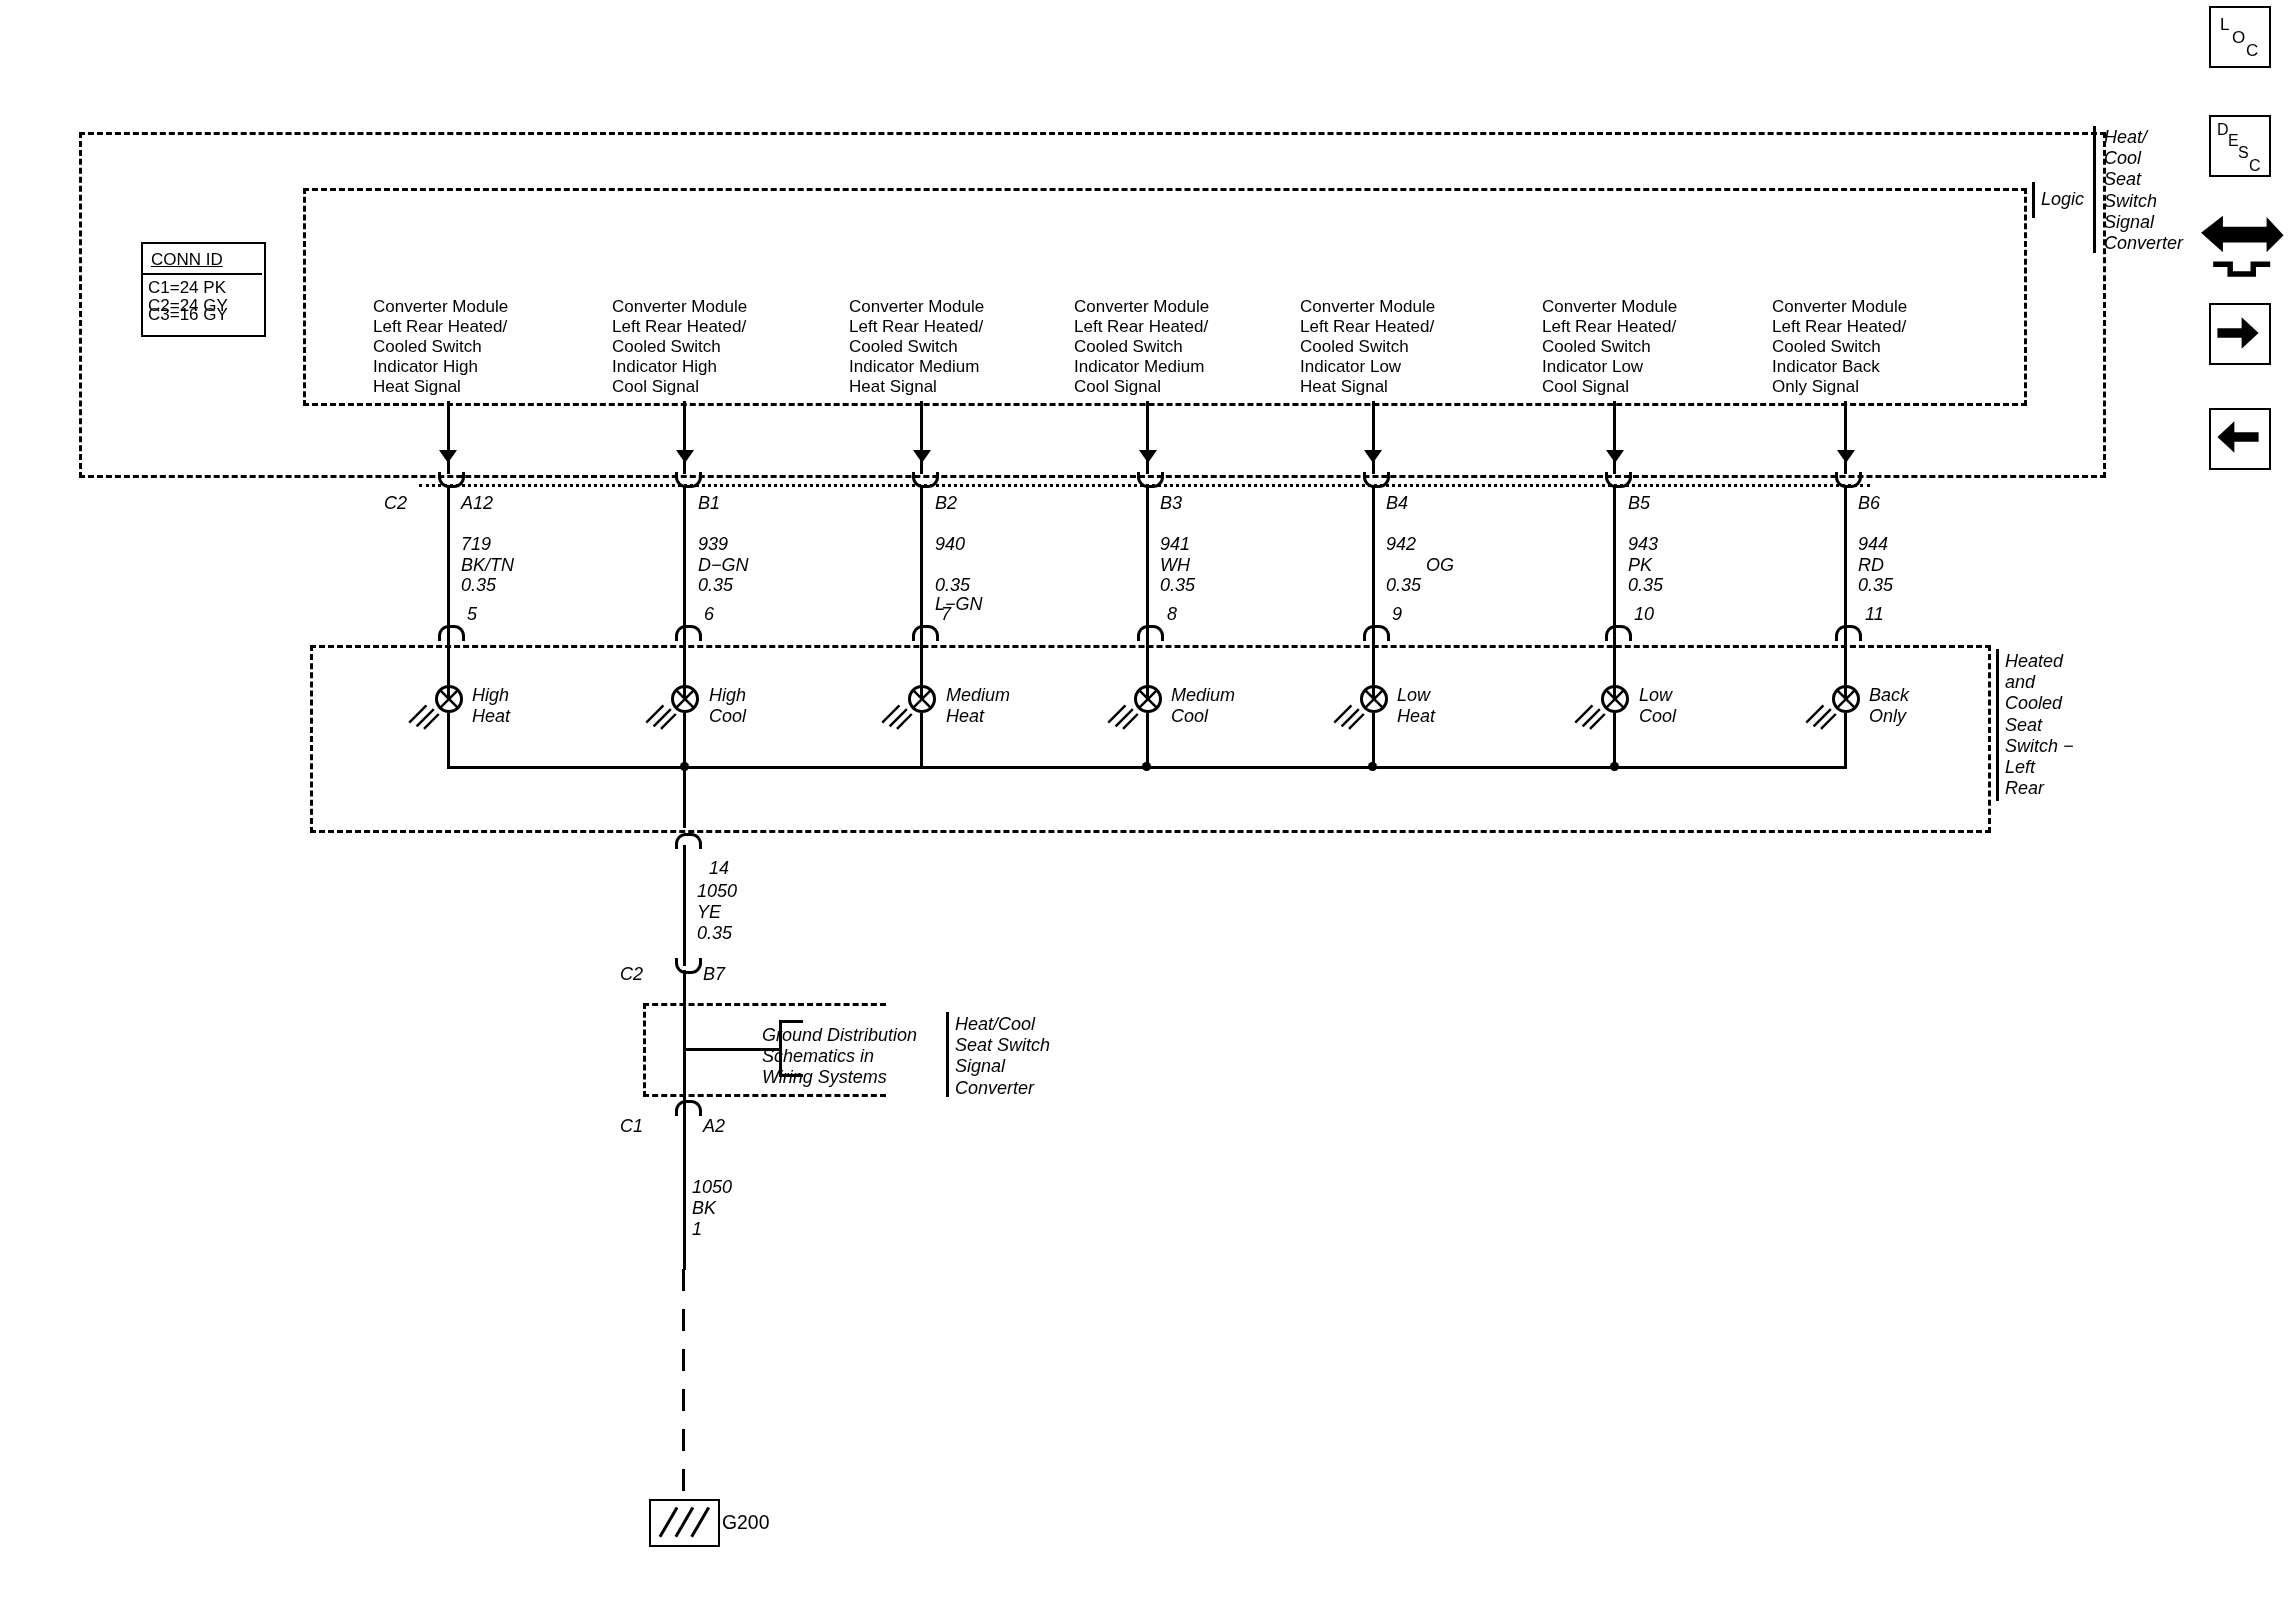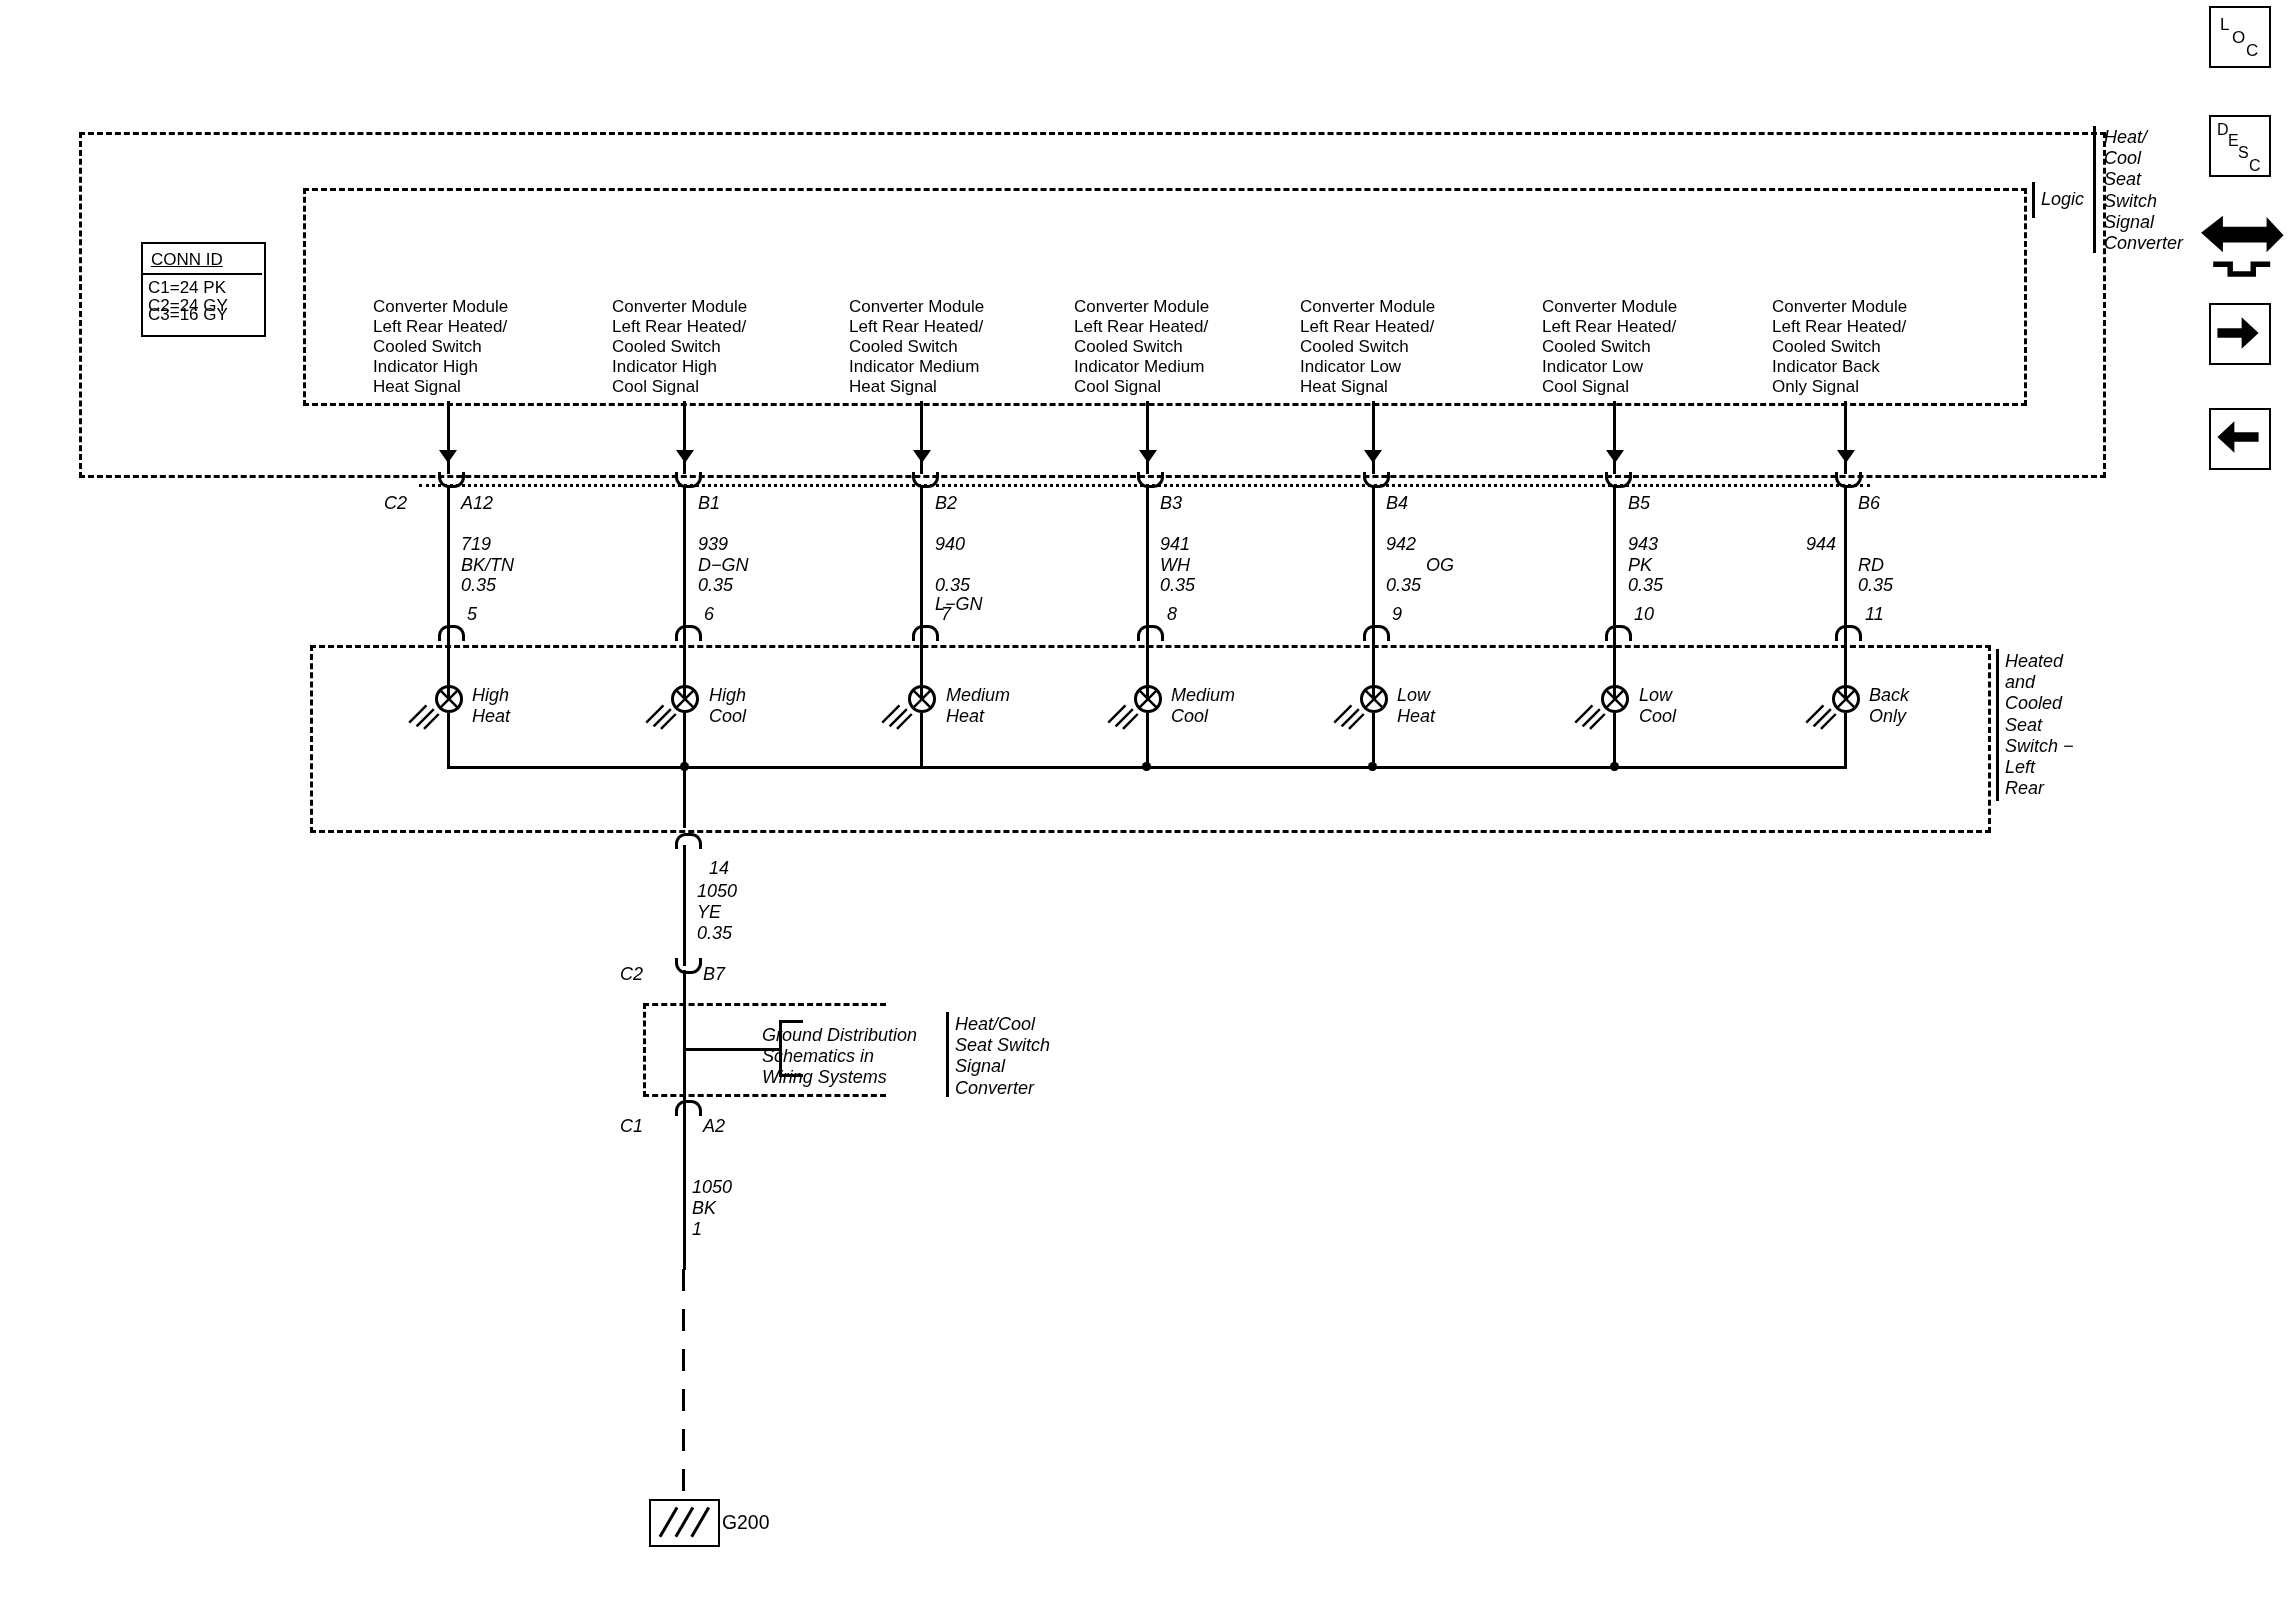--- a/index.html
+++ b/index.html
@@ -238,21 +238,21 @@
   <div class="txt t28" style="left:1772px;top:297px;">Converter Module
 Left Rear Heated/
 Cooled Switch
 Indicator Back
 Only Signal</div>
   <div class="ln vline" style="left:1844px;top:401px;height:73px;"></div>
   <div class="arrowdown" style="left:1837px;top:450px;"></div>
   <div class="hook" style="left:1835px;top:472px;"></div>
   <div class="txt t30" style="left:1858px;top:493px;">B6</div>
   <div class="ln vline" style="left:1844px;top:486px;height:152px;"></div>
-  <div class="txt t30" style="left:1806px;top:534px;">944</div>
+  <div class="txt t30" style="left:1858px;top:534px;">944</div>
   <div class="txt t30" style="left:1858px;top:555px;">RD</div>
   <div class="txt t30" style="left:1858px;top:575px;">0.35</div>
   <div class="hookup" style="left:1835px;top:625px;"></div>
   <div class="txt t30" style="left:1865px;top:604px;">11</div>
   <div class="ln vline" style="left:1844px;top:637px;height:61px;"></div>
   <div class="lamp" style="left:1832px;top:685px;"></div>
   <div class="txt t30" style="left:1869px;top:685px;">Back
 Only</div>
   <svg class="lampx" style="left:1832px;top:685px;width:28px;height:28px;" viewBox="0 0 46 46" width="28" height="28">
       <line x1="8" y1="8" x2="38" y2="38" stroke="#000" stroke-width="4"></line>

